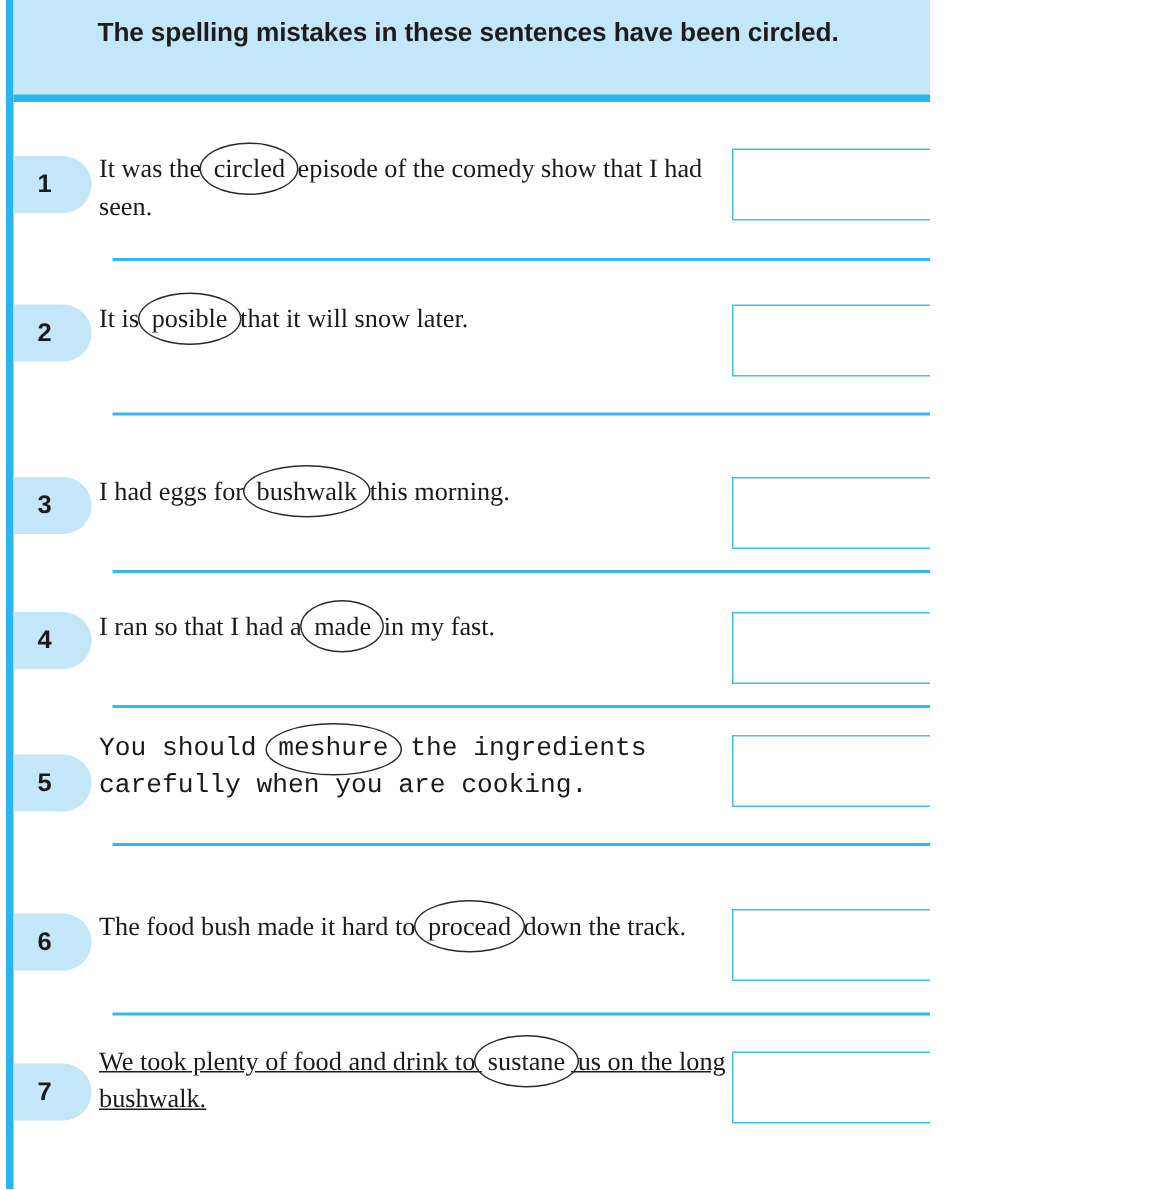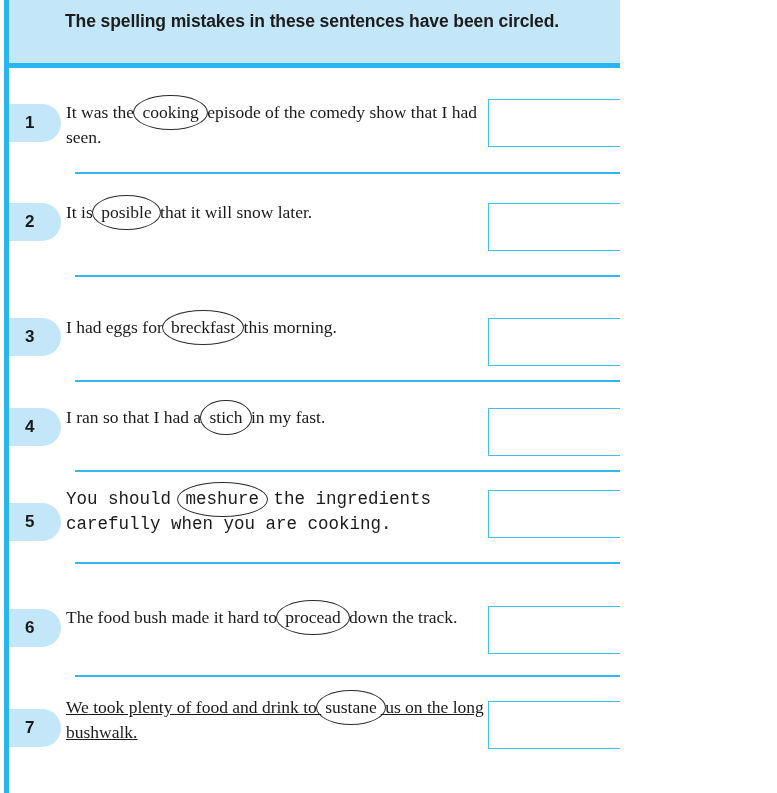--- a/index.html
+++ b/index.html
@@ -167,42 +167,42 @@
   <div class="header">
     <div class="header-text">
       <span class="header-line">The spelling mistakes in these sentences have been circled.</span>
     </div>
   </div>
 
 
   <div id="rows-host">
       <div class="row" style="top: 100px;">
         <div class="num-pill" style="top: 4px;">1</div>
-        <div class="sentence" style="top: 0px;"><span>It was the </span><span class="circled">cooking</span><span> episode of the comedy show that I had seen.</span></div>
+        <div class="sentence" style="top: 0px;"><span>It was the </span><span class="circled">circled</span><span> episode of the comedy show that I had seen.</span></div>
         <div class="answer-box" style="top: -1px;">
           <span class="mark-num">1</span>
         </div>
       </div>
       <div class="row" style="top: 200px;">
         <div class="num-pill" style="top: 3px;">2</div>
         <div class="sentence" style="top: 0px;"><span>It is </span><span class="circled">posible</span><span> that it will snow later.</span></div>
         <div class="answer-box" style="top: 3px;">
           <span class="mark-num">2</span>
         </div>
       </div>
       <div class="row" style="top: 315px;">
         <div class="num-pill" style="top: 3px;">3</div>
-        <div class="sentence" style="top: 0px;"><span>I had eggs for </span><span class="circled">breckfast</span><span> this morning.</span></div>
+        <div class="sentence" style="top: 0px;"><span>I had eggs for </span><span class="circled">bushwalk</span><span> this morning.</span></div>
         <div class="answer-box" style="top: 3px;">
           <span class="mark-num">3</span>
         </div>
       </div>
       <div class="row" style="top: 405px;">
         <div class="num-pill" style="top: 3px;">4</div>
-        <div class="sentence" style="top: 0px;"><span>I ran so that I had a </span><span class="circled">stich</span><span> in my fast.</span></div>
+        <div class="sentence" style="top: 0px;"><span>I ran so that I had a </span><span class="circled">made</span><span> in my fast.</span></div>
         <div class="answer-box" style="top: 3px;">
           <span class="mark-num">4</span>
         </div>
       </div>
       <div class="row" style="top: 487px;">
         <div class="num-pill" style="top: 16px;">5</div>
         <div class="sentence" style="top: 0px; font-family: Liberation Mono, monospace;"><span>You should </span><span class="circled">meshure</span><span> the ingredients carefully when you are cooking.</span></div>
         <div class="answer-box" style="top: 3px;">
           <span class="mark-num">5</span>
         </div>

